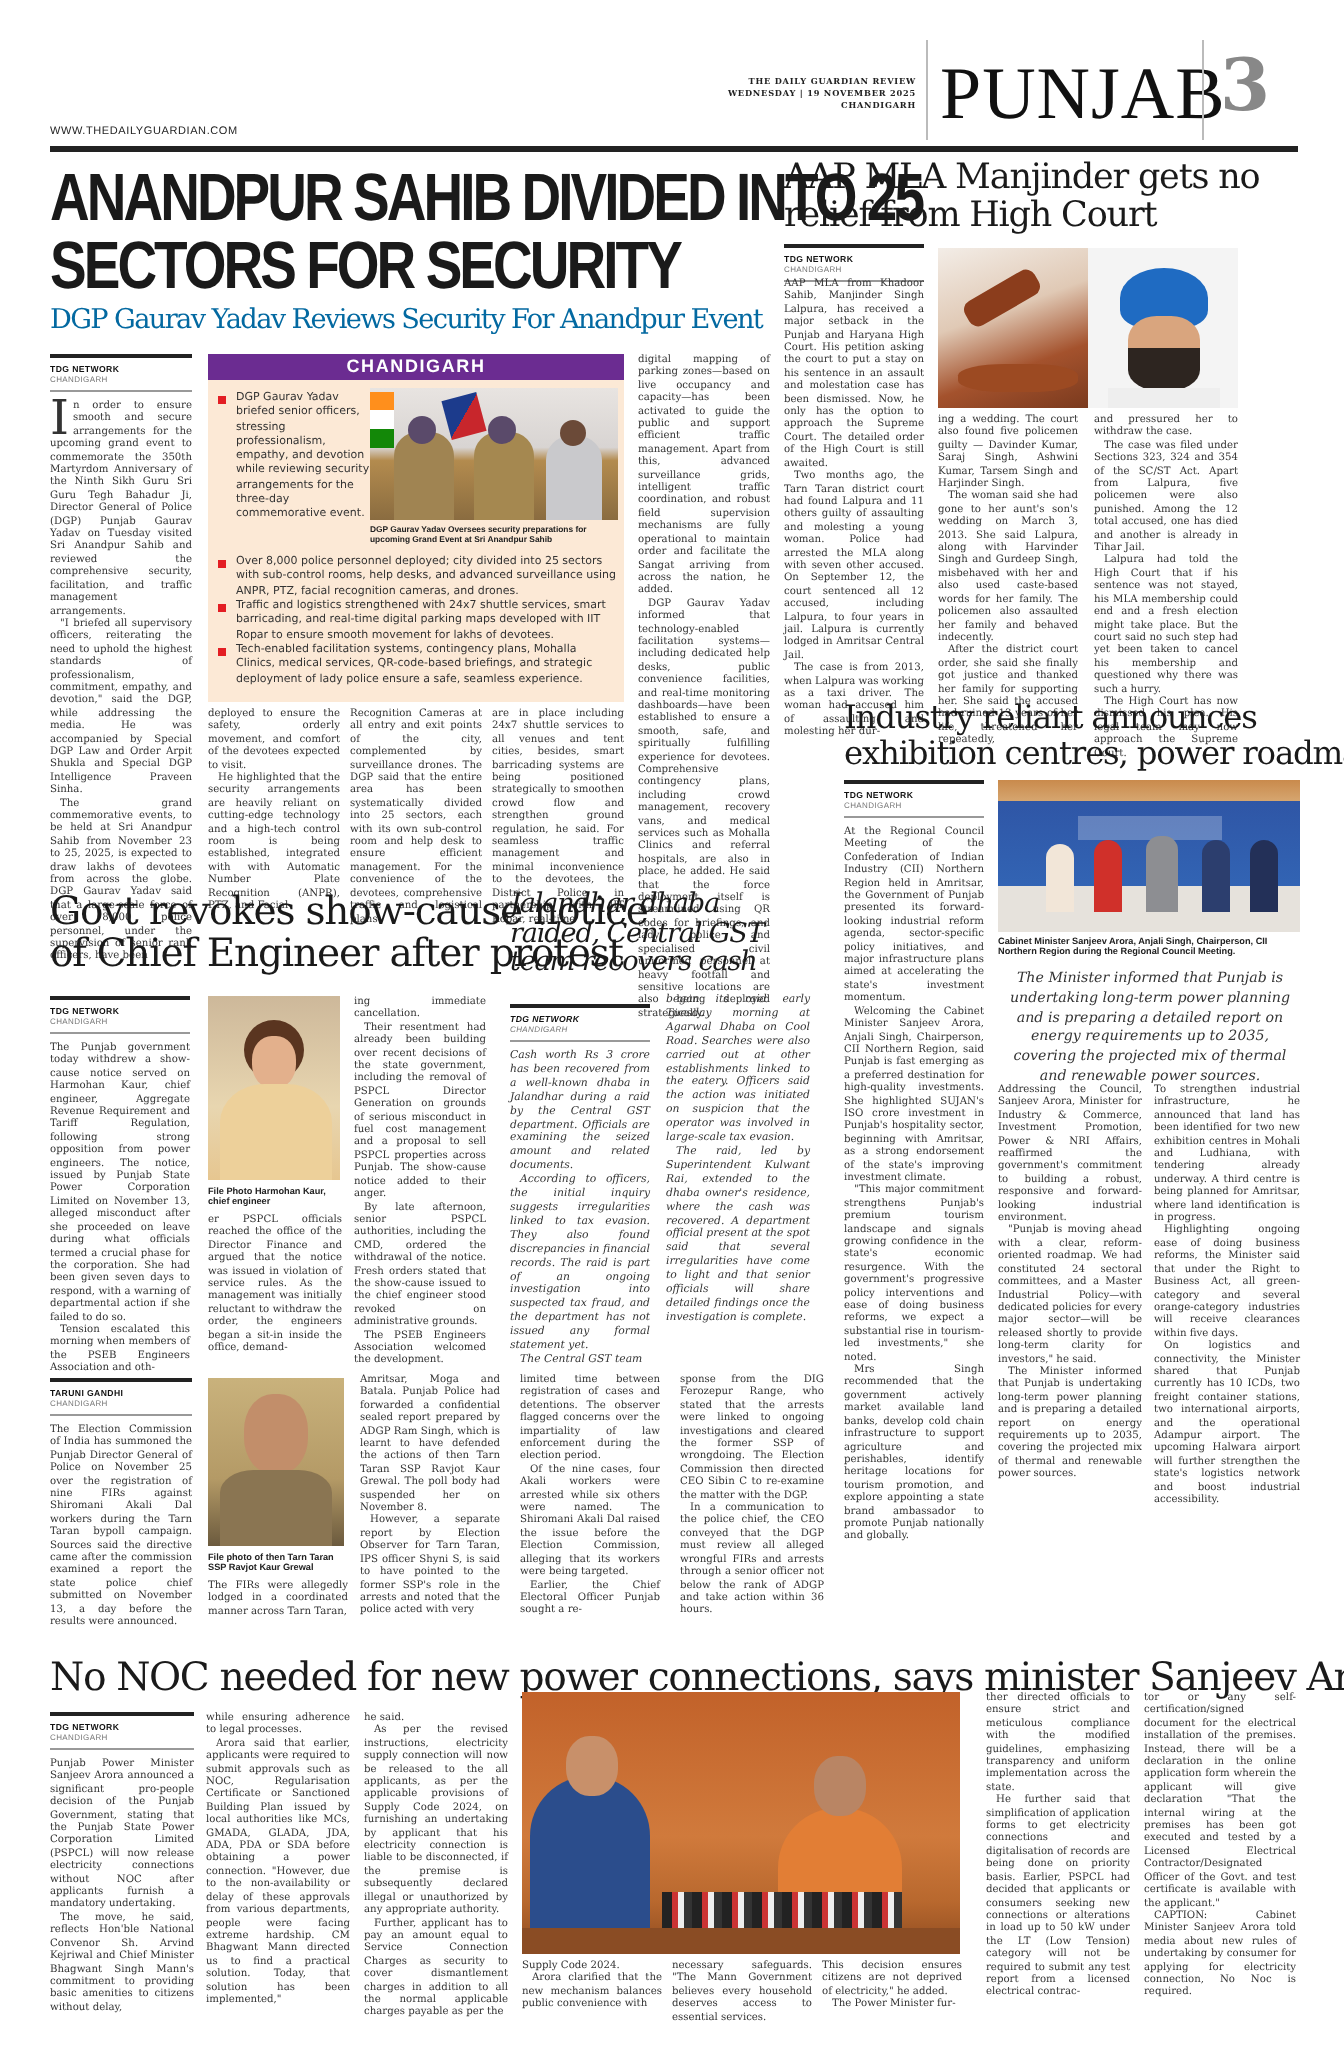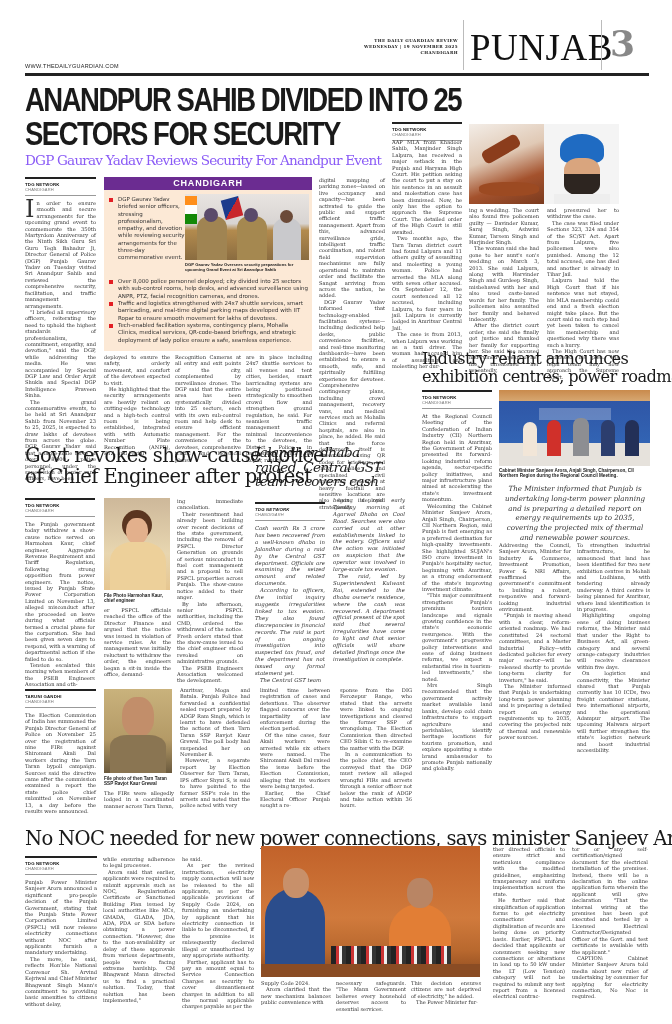--- a/index.html
+++ b/index.html
@@ -31,21 +31,21 @@
   <div class="abs" style="left:601px;top:20px;width:1px;height:50px;background:#bbb;"></div>
   <div class="abs" style="left:610px;top:22px;font-family:'DejaVu Serif',serif;font-size:36px;font-weight:bold;color:#888;">3</div>
   <div class="abs" style="left:25px;top:73px;width:624px;height:3px;background:#222;"></div>
 </div>
 
 <div class="abs" style="left:25px;top:80px;width:355px;height:360px;">
   <div class="abs" style="left:0;top:3px;width:360px;font-family:'Liberation Sans',sans-serif;font-weight:bold;font-size:33.5px;line-height:34px;letter-spacing:-1.8px;color:#1a1a1a;transform:scaleX(0.82);transform-origin:left top;">
     <div style="white-space:nowrap;width:440px;">ANANDPUR SAHIB DIVIDED INTO 25</div>
     <div style="white-space:nowrap;">SECTORS FOR SECURITY</div>
   </div>
-  <div class="abs" style="left:0;top:72px;width:360px;font-family:'DejaVu Serif',serif;font-size:13.6px;color:#8b5cf6;letter-spacing:-0.8px;white-space:nowrap;">DGP Gaurav Yadav Reviews Security For Anandpur Event</div>
+  <div class="abs" style="left:0;top:72px;width:360px;font-family:'DejaVu Serif',serif;font-size:13.6px;color:#0369a1;letter-spacing:-0.8px;white-space:nowrap;">DGP Gaurav Yadav Reviews Security For Anandpur Event</div>
 
   <div class="abs" style="left:0;top:97px;width:71px;">
     <div class="byline">TDG NETWORK</div>
     <div class="dateline">CHANDIGARH</div>
     <div class="body-text">
       <p><span class="dropcap">I</span><span>n order to ensure smooth and secure arrangements for the upcoming grand event to commemorate the 350th Martyrdom Anniversary of the Ninth Sikh Guru Sri Guru Tegh Bahadur Ji, Director General of Police (DGP) Punjab Gaurav Yadav on Tuesday visited Sri Anandpur Sahib and reviewed the comprehensive security, facilitation, and traffic management arrangements.</span></p>
       <p>"I briefed all supervisory officers, reiterating the need to uphold the highest standards of professionalism, commitment, empathy, and devotion," said the DGP, while addressing the media. He was accompanied by Special DGP Law and Order Arpit Shukla and Special DGP Intelligence Praveen Sinha.</p>
       <p>The grand commemorative events, to be held at Sri Anandpur Sahib from November 23 to 25, 2025, is expected to draw lakhs of devotees from across the globe. DGP Gaurav Yadav said that a large-scale force of over 8,000 police personnel, under the supervision of senior rank officers, have been</p>
     </div>
   </div>
@@ -81,20 +81,21 @@
   <div class="abs body-text" style="left:221px;top:274px;width:66px;">
     <p>are in place including 24x7 shuttle services to all venues and tent cities, besides, smart barricading systems are being positioned strategically to smoothen crowd flow and strengthen ground regulation, he said. For seamless traffic management and minimal inconvenience to the devotees, the District Police in partnership with IIT Ropar, real-time</p>
   </div>
   <div class="abs body-text" style="left:294px;top:97px;width:66px;">
     <p>digital mapping of parking zones—based on live occupancy and capacity—has been activated to guide the public and support efficient traffic management. Apart from this, advanced surveillance grids, intelligent traffic coordination, and robust field supervision mechanisms are fully operational to maintain order and facilitate the Sangat arriving from across the nation, he added.</p>
     <p>DGP Gaurav Yadav informed that technology-enabled facilitation systems—including dedicated help desks, public convenience facilities, and real-time monitoring dashboards—have been established to ensure a smooth, safe, and spiritually fulfilling experience for devotees. Comprehensive contingency plans, including crowd management, recovery vans, and medical services such as Mohalla Clinics and referral hospitals, are also in place, he added. He said that the force deployment itself is streamlined using QR codes for briefings, and lady police and specialised civil uniformed personnel at heavy footfall and sensitive locations are also being deployed strategically.</p>
   </div>
 </div>
 
 <div class="abs" style="left:392px;top:80px;width:258px;height:262px;">
+  <div class="abs headline-serif" style="left:0;top:0;width:260px;font-size:17.5px;line-height:19px;">AAP MLA Manjinder gets no relief from High Court</div>
   <div class="abs" style="left:0;top:42px;width:70px;">
     <div class="byline">TDG NETWORK</div>
     <div class="dateline">CHANDIGARH</div>
   </div>
   <div class="abs photo" style="left:77px;top:44px;width:75px;height:80px;background:linear-gradient(160deg,#f3ede7 0%,#e0c9b5 40%,#a4522d 70%,#7a3a1e 100%);">
     <div class="abs" style="left:12px;top:18px;width:40px;height:14px;border-radius:5px;background:#8b3d1c;transform:rotate(-30deg);"></div>
     <div class="abs" style="left:10px;top:58px;width:60px;height:14px;border-radius:40%;background:#9c4a22;"></div>
   </div>
   <div class="abs photo" style="left:152px;top:44px;width:75px;height:80px;background:#f4f4f4;">
     <div class="abs" style="left:16px;top:10px;width:44px;height:30px;border-radius:50% 50% 30% 30%;background:#1f6bc2;"></div>

